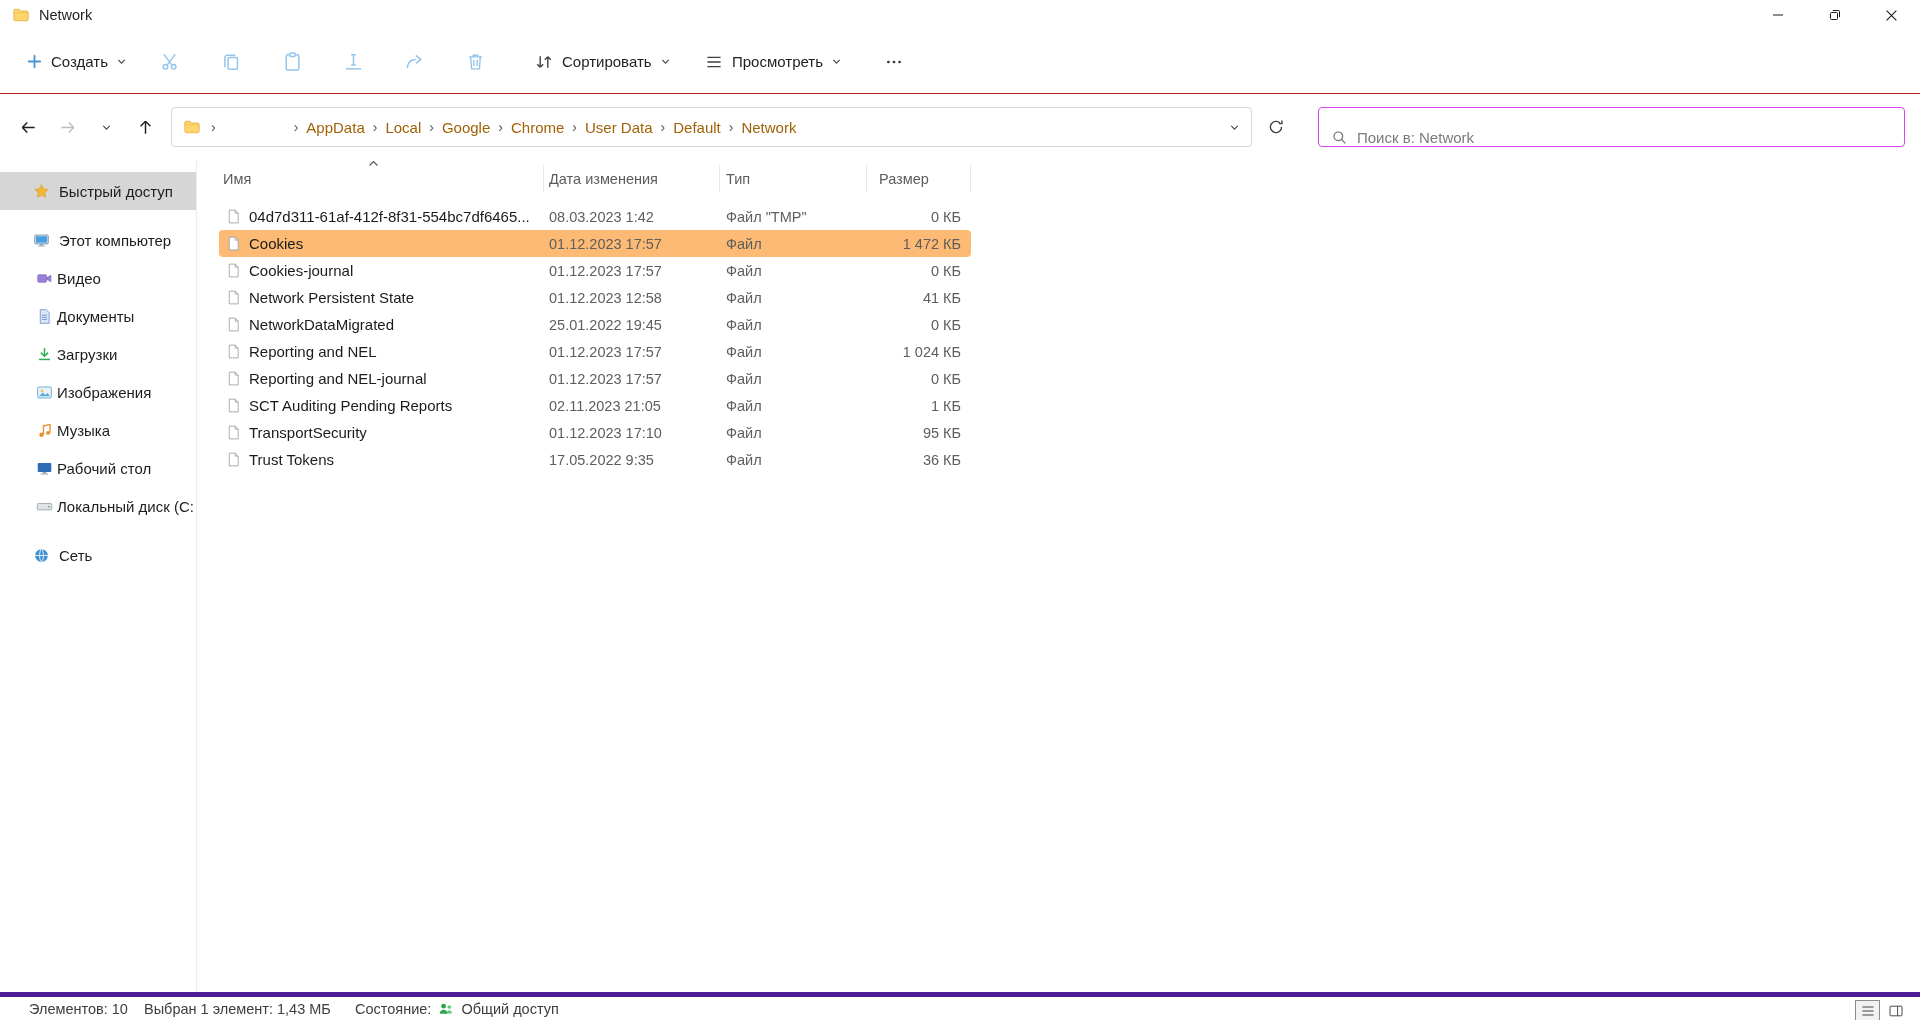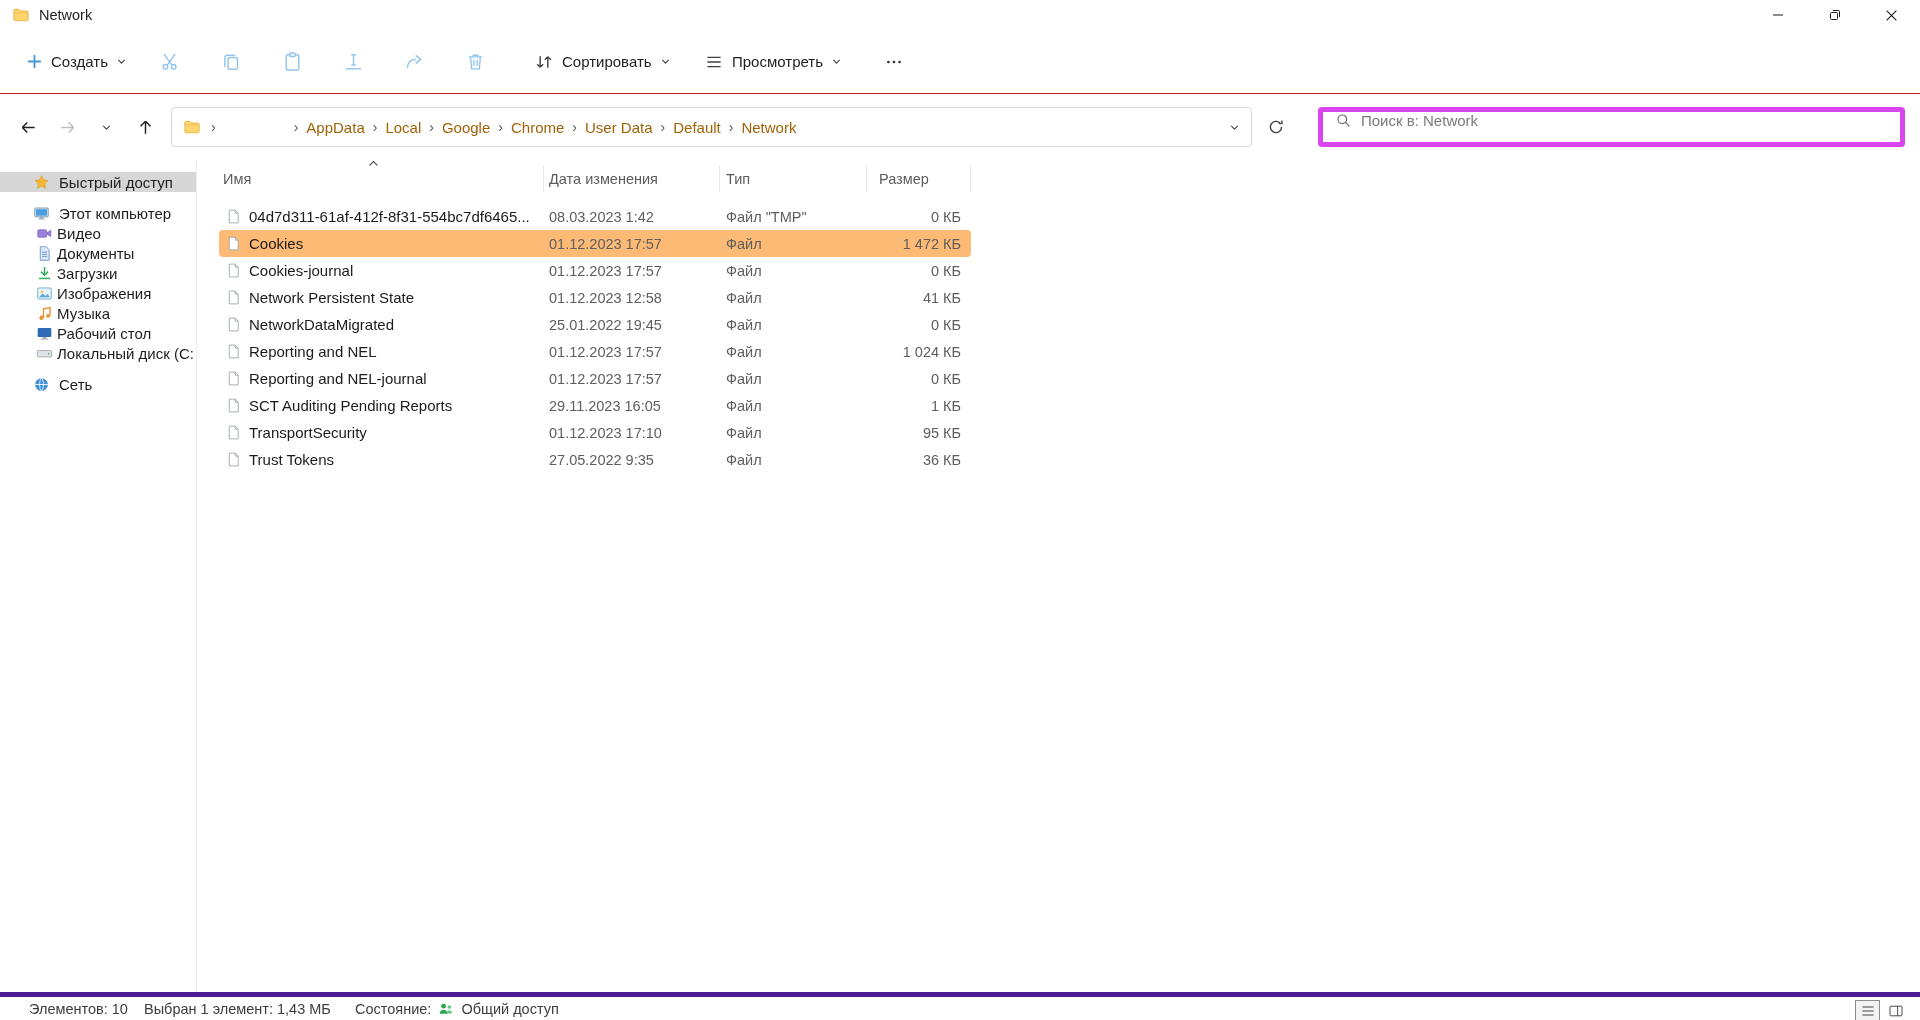--- a/index.html
+++ b/index.html
@@ -32,28 +32,28 @@
   .nav-btn.disabled svg *{stroke:#bdbdbd}
   .addressbar{position:absolute;left:171px;top:13px;width:1081px;height:40px;border:1px solid #d7d7d7;border-radius:4px;display:flex;align-items:center;padding:0 11px;background:#fff}
   .addr-folder{margin-right:2px}
   .crumbs{display:flex;align-items:center;height:100%}
   .crumb{display:flex;align-items:center;height:100%}
   .sep{color:#555;margin:0 8px;font-size:14px}
   .crumb-label{font-size:15px;color:#a16207;white-space:nowrap}
   .crumb-label:empty{min-width:62px}
   .addr-caret{margin-left:auto}
   .refresh-btn{position:absolute;left:1261px;top:18px;width:30px;height:30px;display:flex;align-items:center;justify-content:center}
-  .searchbox{position:absolute;left:1318px;top:13px;width:587px;height:40px;border:5px solid #d946ef;border-radius:4px;display:flex;align-items:flex-start;padding:0 12px;gap:9px;background:#fff}
+  .searchbox{position:absolute;left:1318px;top:13px;width:587px;height:40px;border:1px solid #d946ef;border-radius:4px;display:flex;align-items:flex-end;padding:0 12px;gap:9px;background:#fff}
   .searchbox input{border:none;outline:none;flex:1;font:inherit;font-size:15px;color:#1f1f1f;background:transparent}
   .searchbox input::placeholder{color:#7a7a7a}
 
   
   .content{position:absolute;top:160px;left:0;right:0;bottom:28px}
   .sidebar{position:absolute;left:0;top:0;width:196px;height:100%;overflow:hidden}
-  .side-item{height:20px;display:flex;align-items:center;padding-left:33px;gap:9px;font-size:15px;color:#1d1d1d}
+  .side-item{height:38px;display:flex;align-items:center;padding-left:33px;gap:9px;font-size:15px;color:#1d1d1d}
   .side-item.child{padding-left:36px;gap:4px}
   .side-item.selected{background:#d6d6d6}
   .sidebar div:nth-of-type(1){margin-top:12px}
   .sidebar div:nth-of-type(2){margin-top:11px}
   .sidebar div:nth-of-type(10){margin-top:11px}
   .side-label{white-space:nowrap;overflow:hidden}
   .side-icon{flex:0 0 auto}
 
   .filearea{position:absolute;left:196px;top:0;right:0;height:100%;border-left:1px solid #ededed}
   .headers{position:absolute;left:22px;top:5px;height:27px;display:flex;color:#5c5c5c;font-size:14.5px}
@@ -554,21 +554,21 @@
           <div class="row">
             <span class="cell-name">
               <span class="file-icon">
                 <svg width="17" height="17" viewBox="0 0 20 20">
                   <path d="M5 2.5h7l3.5 3.5v11.5H5z" fill="#fff" stroke="#98a0a8" stroke-width="1"></path>
                   <path d="M12 2.5V6h3.5" fill="none" stroke="#98a0a8" stroke-width="1"></path>
                 </svg>
               </span>
               <span class="fname">SCT Auditing Pending Reports</span>
             </span>
-            <span class="cell-date">29.11.2023 16:05</span>
+            <span class="cell-date">02.11.2023 21:05</span>
             <span class="cell-type">Файл</span>
             <span class="cell-size">1 КБ</span>
           </div>
           <div class="row">
             <span class="cell-name">
               <span class="file-icon">
                 <svg width="17" height="17" viewBox="0 0 20 20">
                   <path d="M5 2.5h7l3.5 3.5v11.5H5z" fill="#fff" stroke="#98a0a8" stroke-width="1"></path>
                   <path d="M12 2.5V6h3.5" fill="none" stroke="#98a0a8" stroke-width="1"></path>
                 </svg>
@@ -582,21 +582,21 @@
           <div class="row">
             <span class="cell-name">
               <span class="file-icon">
                 <svg width="17" height="17" viewBox="0 0 20 20">
                   <path d="M5 2.5h7l3.5 3.5v11.5H5z" fill="#fff" stroke="#98a0a8" stroke-width="1"></path>
                   <path d="M12 2.5V6h3.5" fill="none" stroke="#98a0a8" stroke-width="1"></path>
                 </svg>
               </span>
               <span class="fname">Trust Tokens</span>
             </span>
-            <span class="cell-date">27.05.2022 9:35</span>
+            <span class="cell-date">17.05.2022 9:35</span>
             <span class="cell-type">Файл</span>
             <span class="cell-size">36 КБ</span>
           </div>
         </div>
     </div>
   </div>
 
   <div class="statusbar">
     <span class="st st-count">Элементов: 10</span>
     <span class="st st-sel">Выбран 1 элемент: 1,43 МБ</span>

